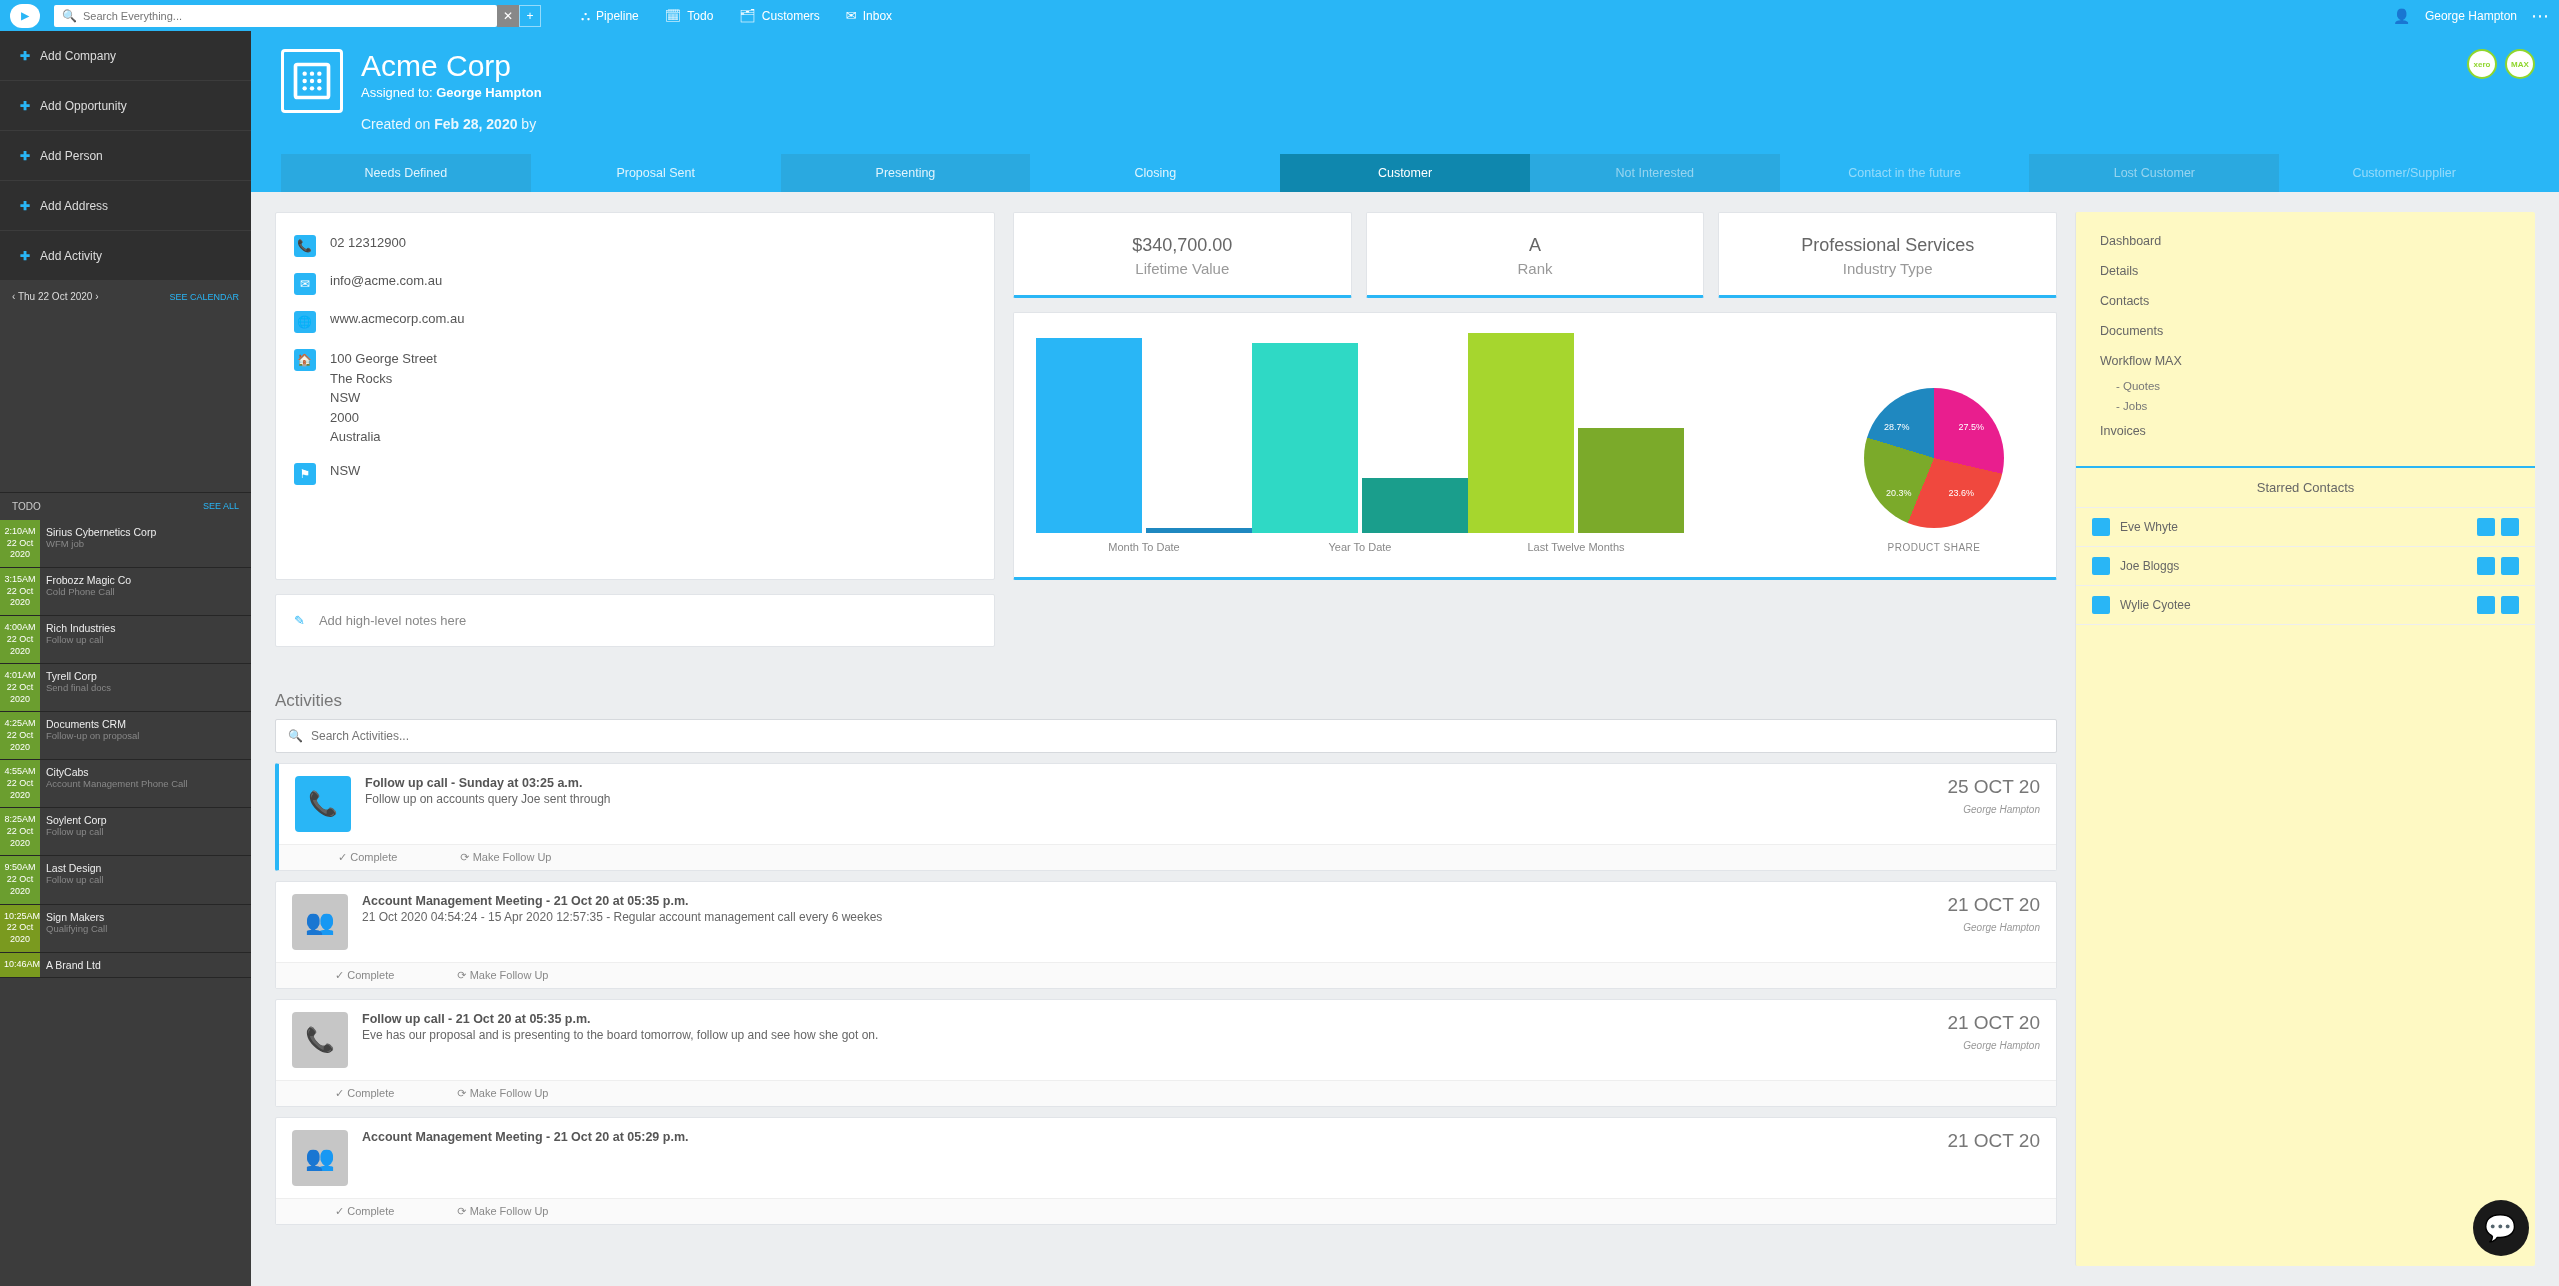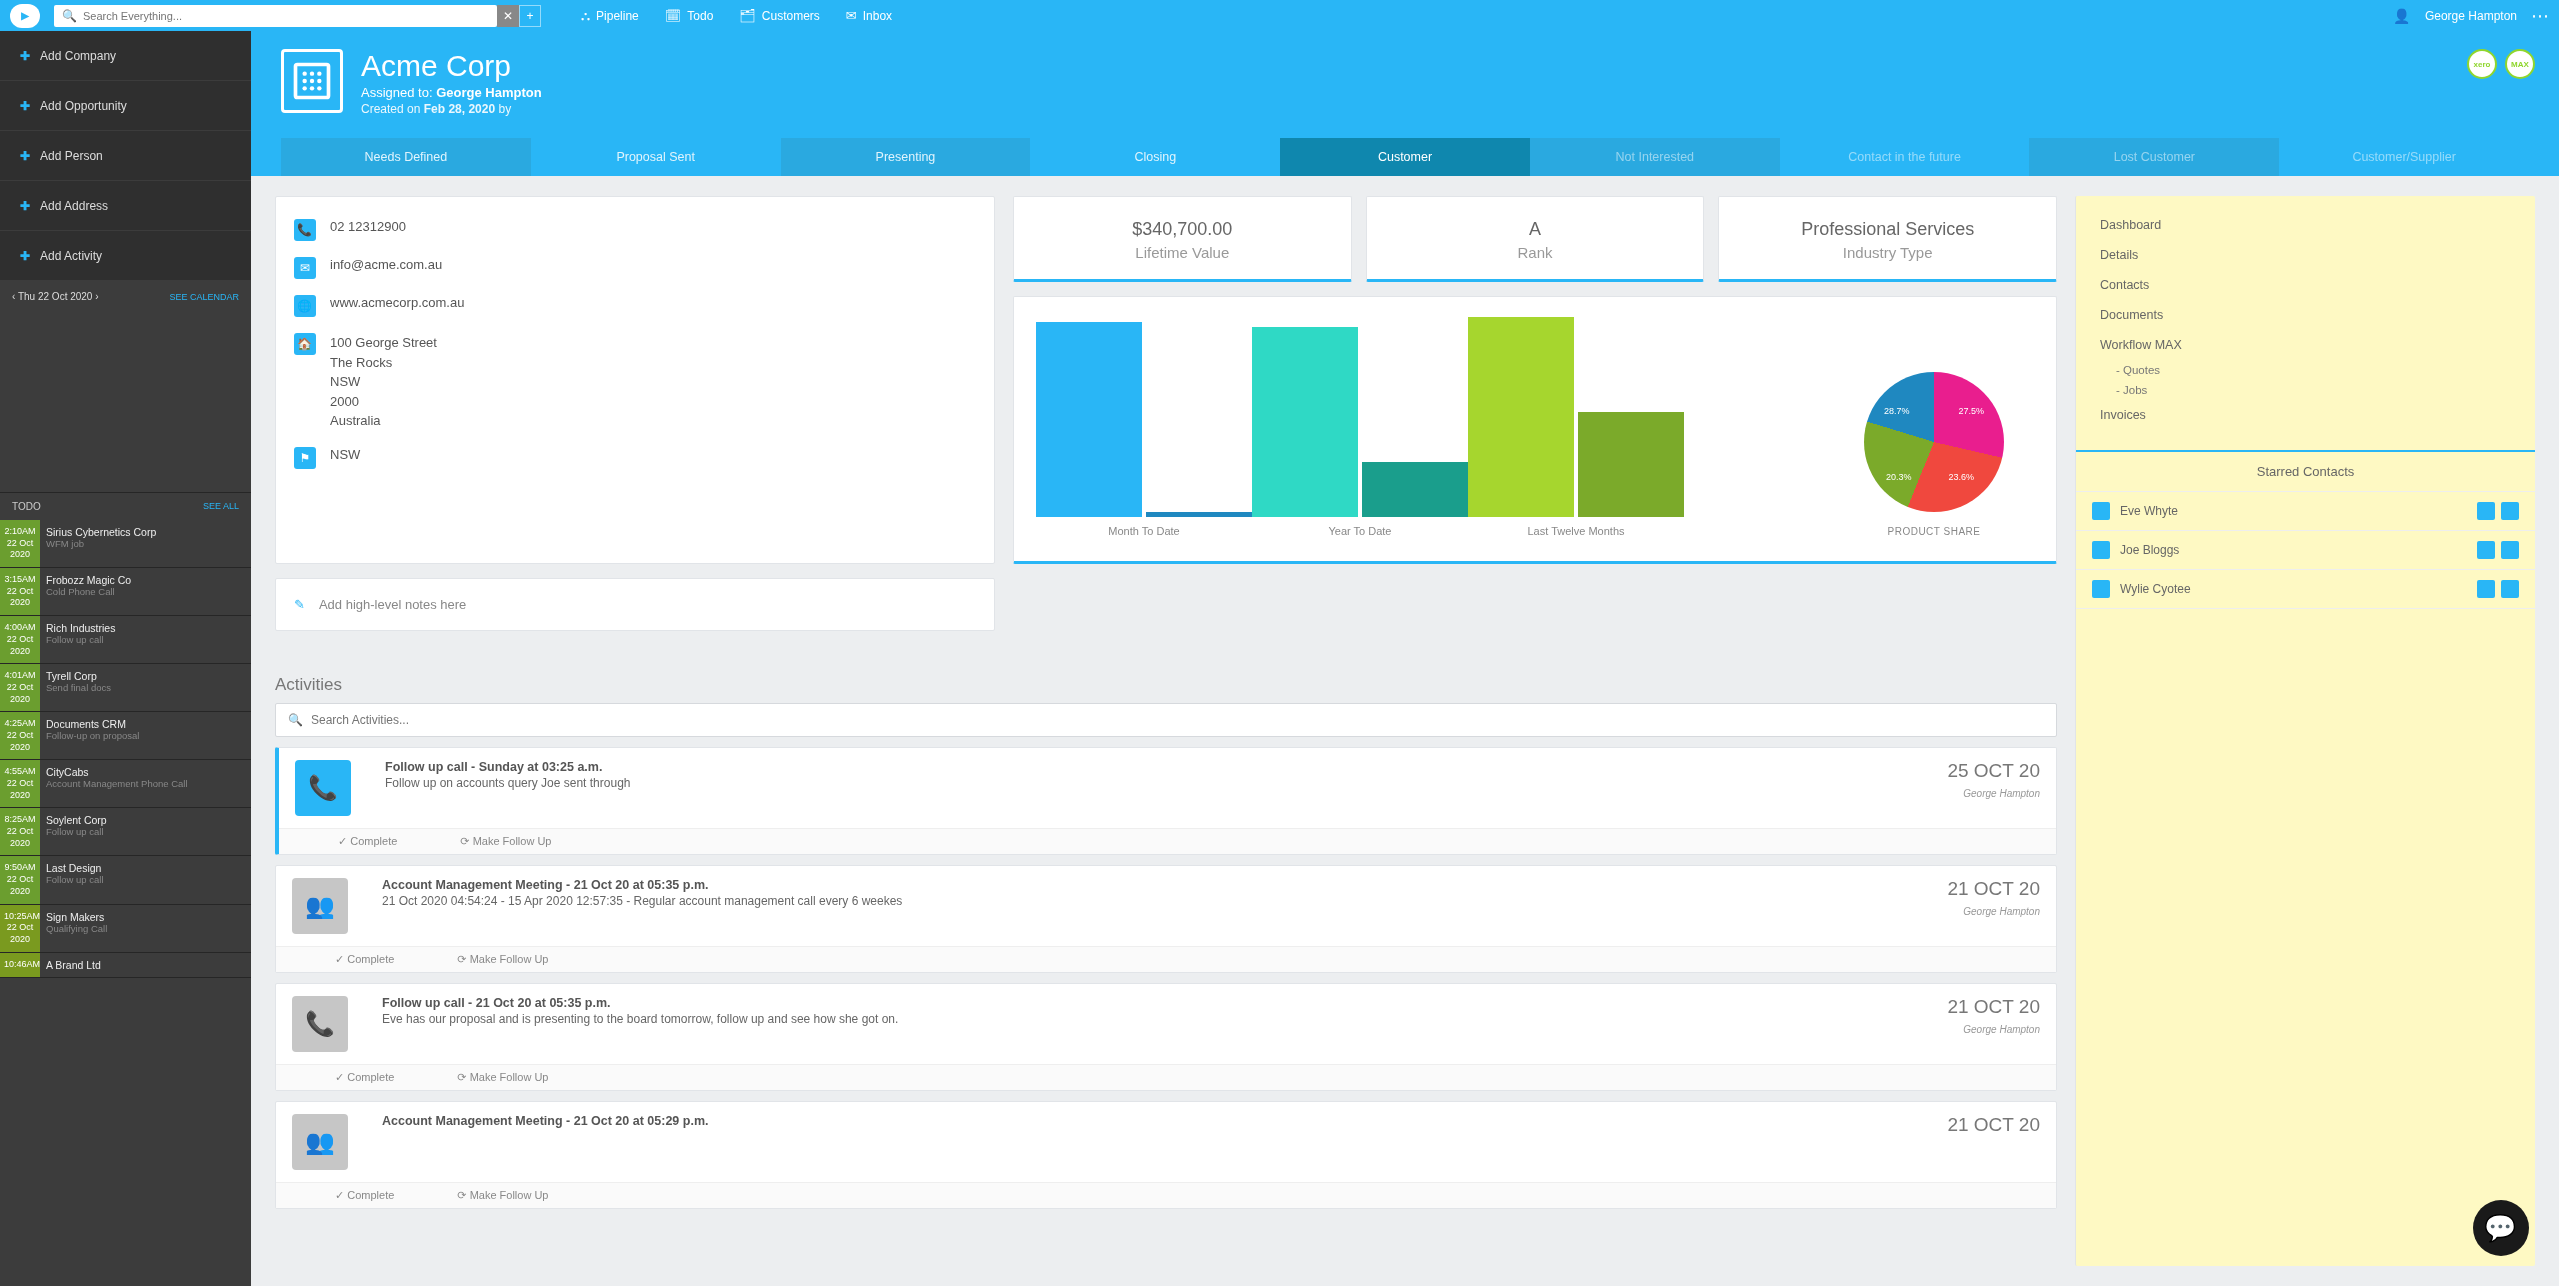--- a/index.html
+++ b/index.html
@@ -37,21 +37,21 @@
 .todo-body .t1 { font-size:10.5px; color:#eee; }
 .todo-body .t2 { font-size:9.5px; color:#888; }
 
 .maincol { flex:1; display:flex; flex-direction:column; overflow:hidden; }
 .ribbon { background:#29b6f6; color:#fff; padding:18px 30px 0 30px; position:relative; }
 .ribbon-inner { display:flex; align-items:flex-start; gap:18px; }
 .co-icon { width:62px; height:64px; border:3px solid #fff; border-radius:4px; display:flex; align-items:center; justify-content:center; }
 .co-icon svg { width:44px; height:44px; fill:#fff; }
 .co-meta h1 { font-size:30px; font-weight:400; }
 .co-meta .assigned { font-size:13px; margin-top:2px; }
-.co-meta .created { font-size:12px; margin-top:2px; opacity:.9; }
+.co-meta .created { font-size:14px; margin-top:16px; opacity:.9; }
 .badges { position:absolute; right:24px; top:18px; display:flex; gap:8px; }
 .badge { width:30px; height:30px; border-radius:50%; border:2px solid #8fd62e; background:#fff; color:#8fd62e; font-size:8px; display:flex; align-items:center; justify-content:center; font-weight:bold; }
 .stages { display:flex; margin-top:22px; }
 .stage { flex:1; text-align:center; padding:12px 0; font-size:12.5px; color:#e0f4fd; background:#2aa9e0; cursor:pointer; }
 .stage.alt { background:#29b6f6; }
 .stage.active { background:#0f87ae; color:#fff; }
 .stage.dim { color:rgba(255,255,255,.5); }
 
 .content { flex:1; overflow-y:auto; padding:20px 24px; display:flex; gap:18px; }
 .content-main { flex:1; min-width:0; }
@@ -84,21 +84,21 @@
 .activities { margin-top:44px; }
 .act-hdr { font-size:17px; color:#777; margin-bottom:8px; }
 .act-search { width:100%; border:1px solid #d6d9dd; border-radius:2px; padding:0 12px; height:34px; display:flex; align-items:center; gap:8px; background:#fff; }
 .act-search input { flex:1; border:none; outline:none; font-size:12px; color:#666; }
 .act-item { margin-top:10px; border:1px solid #e1e4e8; background:#fff; border-radius:2px; }
 .act-item.first { border-left:4px solid #29b6f6; }
 .act-top { display:flex; padding:12px 16px; gap:14px; }
 .act-icon { width:56px; height:56px; border-radius:4px; display:flex; align-items:center; justify-content:center; color:#fff; font-size:24px; }
 .act-icon.blue { background:#29b6f6; }
 .act-icon.grey { background:#c6c6c6; }
-.act-body { flex:1;margin-left:20px; }
+.act-body { flex:1; }
 .act-body .t1 { font-size:12.5px; font-weight:bold; color:#555; }
 .act-body .t2 { font-size:12px; color:#666; margin-top:2px; }
 .act-right { text-align:right; }
 .act-right .d { font-size:19px; color:#777; font-weight:500; }
 .act-right .u { font-size:10px; font-style:italic; color:#999; margin-top:6px; }
 .act-foot { border-top:1px solid #eee; background:#fafafa; padding:6px 16px; display:flex; gap:20px; font-size:11px; color:#888; }
 .act-foot span { cursor:pointer;margin-left:43px; }
 
 .rightcol { width:460px; background:#fef9c3; border-left:1px solid #e1e4e8; }
 .rnav { padding:14px 24px; }

